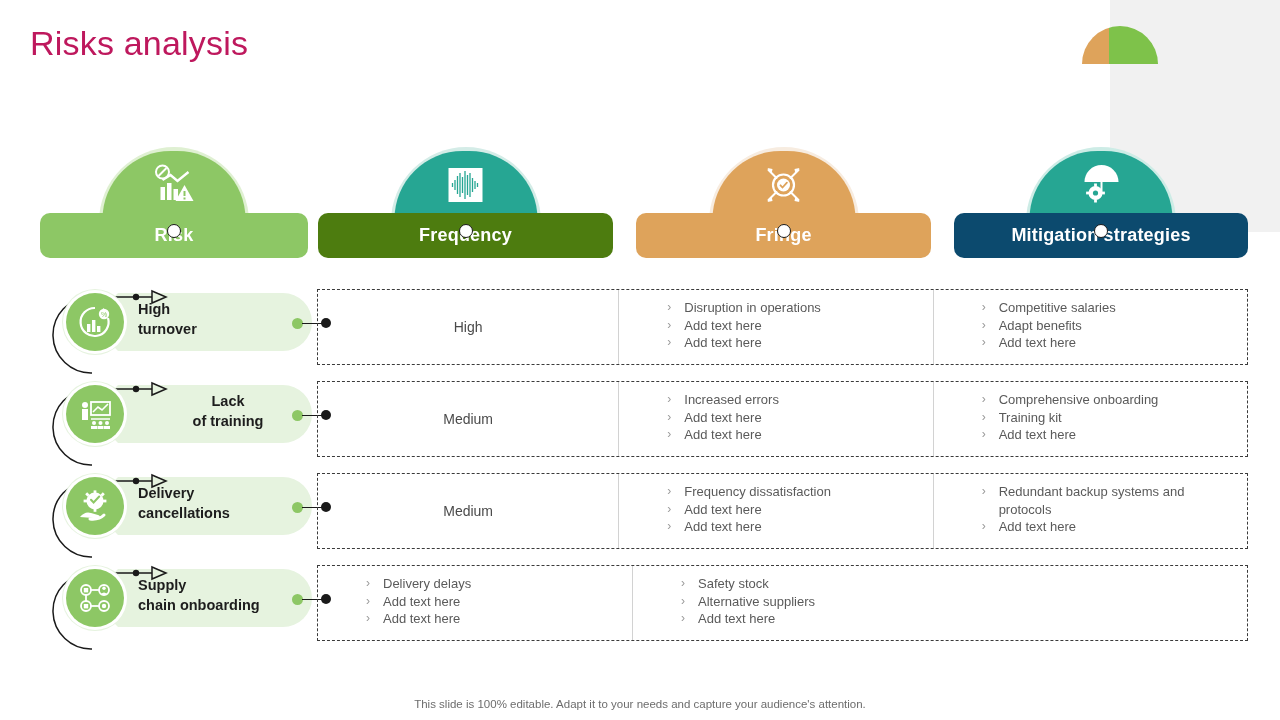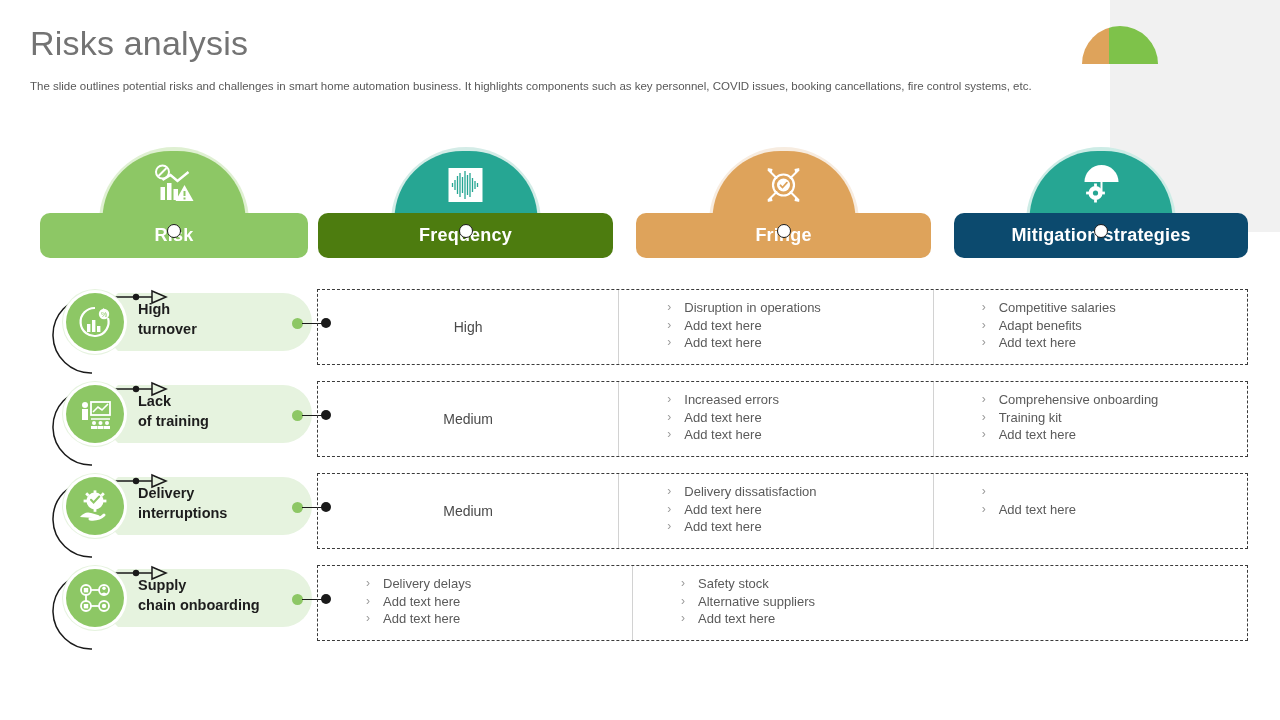--- a/index.html
+++ b/index.html
@@ -28,21 +28,21 @@
     border-radius: 38px 38px 0 0;
     background: linear-gradient(to right, #dea35b 0%, #dea35b 36%, #7ec24a 36%, #7ec24a 100%);
     overflow: hidden;
   }
   
   .title {
     position: absolute;
     left: 30px; top: 24px;
     font-size: 34px;
     font-weight: 400;
-    color: #737373;
+    color: #be185d;
     letter-spacing: .2px;
   }
   .subtitle {
     position: absolute;
     left: 30px; top: 79px;
     width: 1060px;
     font-size: 11.5px;
     color: #585858;
     line-height: 15px;
   }
@@ -166,21 +166,20 @@
 </style>
 </head>
 <body>
 
 <div id="slide">
 
   <div class="bg-panel"></div>
   <div class="deco-dome"></div>
 
   <div class="title">Risks analysis</div>
-  <div class="subtitle">The slide outlines potential risks and challenges in smart home automation business. It highlights components such as key personnel, COVID issues, booking cancellations, fire control systems, etc.</div>
 
   <div class="col-head" id="head-0" style="left:40px; width:268px;">
     <div class="dome-wrap">
       <div class="dome-halo" style="background:#dff0d2;"></div>
       <div class="dome" style="background:#8dc765;">
         <svg width="52" height="44" viewBox="0 0 52 44" fill="none">
           <circle cx="14" cy="9" r="6.5" stroke="#fff" stroke-width="2"></circle>
           <line x1="10" y1="13" x2="18" y2="5" stroke="#fff" stroke-width="2"></line>
           <polyline points="14,17 22,12 29,18 40,9" stroke="#fff" stroke-width="2.4" fill="none"></polyline>
           <rect x="12" y="24" width="4.5" height="13" fill="#fff"></rect>
@@ -343,21 +342,21 @@
           <span class="chev">›</span>
           <span>Adapt benefits</span>
         </div>
       <div class="bullet">
           <span class="chev">›</span>
           <span>Add text here</span>
         </div>
     </div>
   </div>
 
-  <div class="risk-row" style="top:375px;">
+  <div class="risk-row" style="top:375px;text-align:center;">
     <div class="risk-tag"></div>
     <svg class="arc-svg" width="130" height="98" viewBox="0 0 130 98">
       <path d="M40 92 A38 38 0 1 1 38 16 L100 16" fill="none" stroke="#1a1a1a" stroke-width="1.5"></path>
       <path d="M100 10 L114 16 L100 22 Z" fill="none" stroke="#1a1a1a" stroke-width="1.5"></path>
       <circle cx="84" cy="16" r="3.2" fill="#1a1a1a"></circle>
     </svg>
     <div class="risk-circle-halo"></div>
     <div class="risk-circle">
       <svg width="36" height="36" viewBox="0 0 36 36">
         <rect x="14" y="6" width="19" height="13" fill="none" stroke="#fff" stroke-width="1.8"></rect>
@@ -437,48 +436,49 @@
           <rect x="9" y="4.8" width="2.8" height="3.4" transform="rotate(-45 10.4 6.5)"></rect>
           <rect x="24.2" y="4.8" width="2.8" height="3.4" transform="rotate(45 25.6 6.5)"></rect>
         </g>
         <path d="M14 11.7 l2.6 2.8 l5.6 -6" stroke="#8dc765" stroke-width="2" fill="none" stroke-linecap="round"></path>
         <path d="M3 29 q5 -6 11 -4 l7 2 q3 1 1 3 l-6 0" fill="#fff"></path>
         <path d="M13 31 q9 1 14 -4" stroke="#fff" stroke-width="3" fill="none" stroke-linecap="round"></path>
       </svg>
     </div>
     <div class="risk-label">
       <div>Delivery</div>
-      <div>interruptions</div>
+      <div>cancellations</div>
     </div>
     <div class="node-green"></div>
     <div class="node-line"></div>
     <div class="node-black"></div>
   </div>
 
   <div class="data-row" style="top:473px;">
     <div class="cell-freq">
       <span>Medium</span>
     </div>
     <div class="cell-list cell-impact">
       <div class="bullet">
           <span class="chev">›</span>
-          <span>Delivery dissatisfaction</span>
+          <span>Frequency dissatisfaction</span>
         </div>
       <div class="bullet">
           <span class="chev">›</span>
           <span>Add text here</span>
         </div>
       <div class="bullet">
           <span class="chev">›</span>
           <span>Add text here</span>
         </div>
     </div>
     <div class="cell-list cell-mitig">
       <div class="bullet">
           <span class="chev">›</span>
+          <span style="max-width:196px; display:inline-block;">Redundant backup systems and protocols</span>
         </div>
       <div class="bullet">
           <span class="chev">›</span>
           <span>Add text here</span>
         </div>
     </div>
   </div>
 
   <div class="risk-row" style="top:559px;">
     <div class="risk-tag"></div>
@@ -541,14 +541,15 @@
           <span class="chev">›</span>
           <span>Alternative suppliers</span>
         </div>
       <div class="bullet">
           <span class="chev">›</span>
           <span>Add text here</span>
         </div>
     </div>
   </div>
 
+  <div class="footer">This slide is 100% editable. Adapt it to your needs and capture your audience's attention.</div>
 
 </div>
 
 </body></html>

